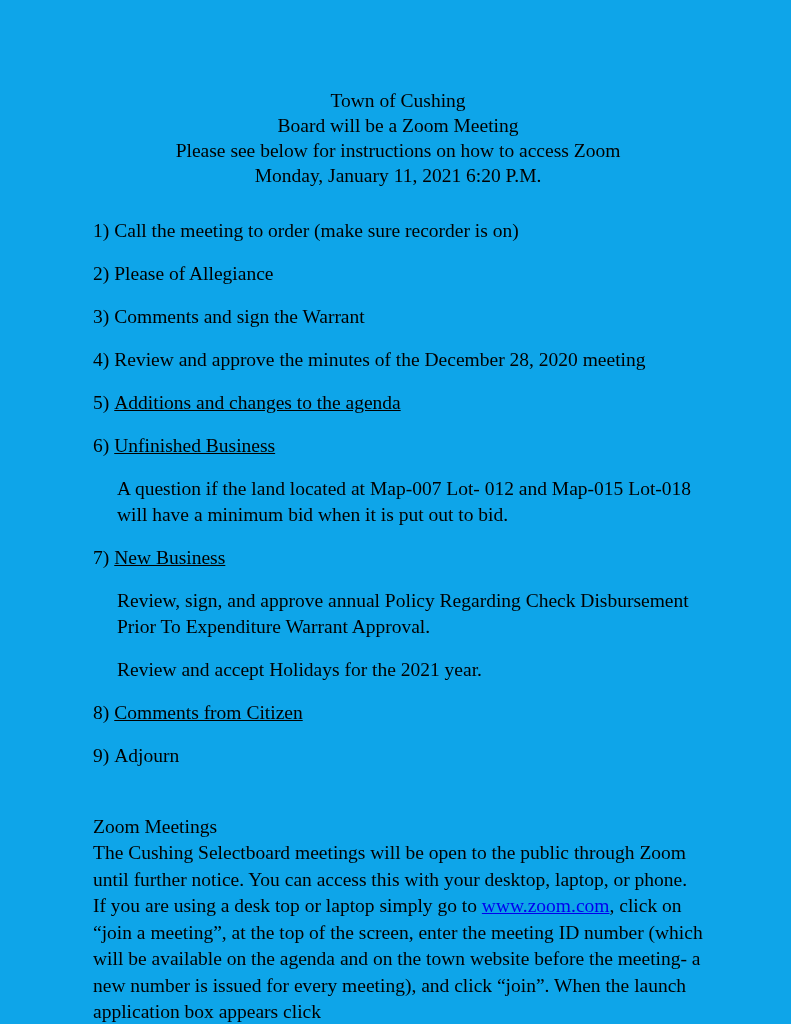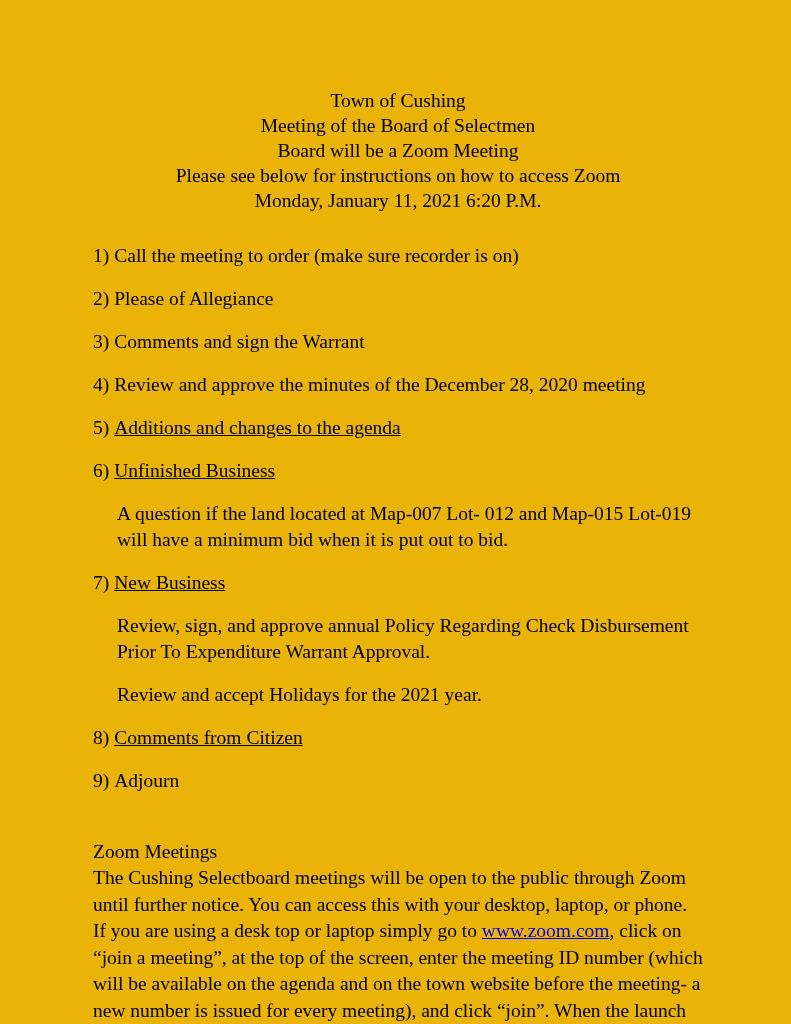--- a/index.html
+++ b/index.html
@@ -4,21 +4,21 @@
 <style>
   html, body {
     margin: 0;
     padding: 0;
     background: #ffffff;
   }
   .page {
     position: relative;
     width: 791px;
     height: 1024px;
-    background: #eab308;
+    background: #0ea5e9;
     font-family: "Liberation Serif", "DejaVu Serif", serif;
     color: #000000;
     font-size: 19.5px;
     box-sizing: border-box;
     padding: 88px 88px 0 93px;
     overflow: hidden;
   }
   .header-block {
     text-align: center;
     line-height: 25px;
@@ -59,21 +59,20 @@
     cursor: pointer;
   }
 </style>
 </head>
 <body>
 
 <div class="page">
 
   <div class="header-block">
     <div>Town of Cushing</div>
-    <div>Meeting of the Board of Selectmen</div>
     <div>Board will be a Zoom Meeting</div>
     <div>Please see below for instructions on how to access Zoom</div>
     <div>Monday, January 11, 2021 6:20 P.M.</div>
   </div>
 
   <div class="agenda-item">
     <span class="num">1)</span><span>Call the meeting to order (make sure recorder is on)</span>
   </div>
 
   <div class="agenda-item">
@@ -89,21 +88,21 @@
   </div>
 
   <div class="agenda-item">
     <span class="num">5)</span><span class="u">Additions and changes to the agenda</span>
   </div>
 
   <div class="agenda-item">
     <span class="num">6)</span><span class="u">Unfinished Business</span>
   </div>
 
-  <div class="note">A question if the land located at Map-007 Lot- 012 and Map-015 Lot-019 will have a minimum bid when it is put out to bid.</div>
+  <div class="note">A question if the land located at Map-007 Lot- 012 and Map-015 Lot-018 will have a minimum bid when it is put out to bid.</div>
 
   <div class="agenda-item">
     <span class="num">7)</span><span class="u">New Business</span>
   </div>
 
   <div class="note">Review, sign, and approve annual Policy Regarding Check Disbursement Prior To Expenditure Warrant Approval.</div>
 
   <div class="note">Review and accept Holidays for the 2021 year.</div>
 
   <div class="agenda-item">

